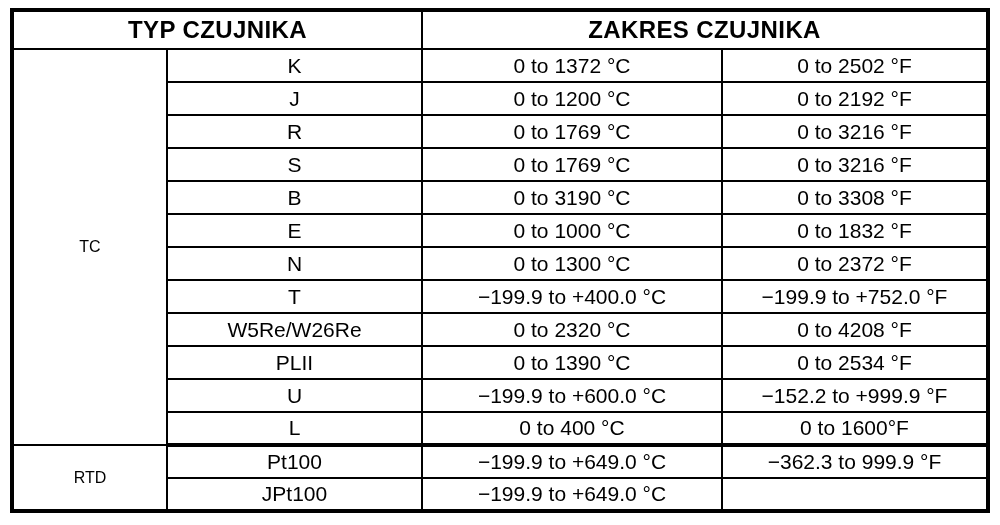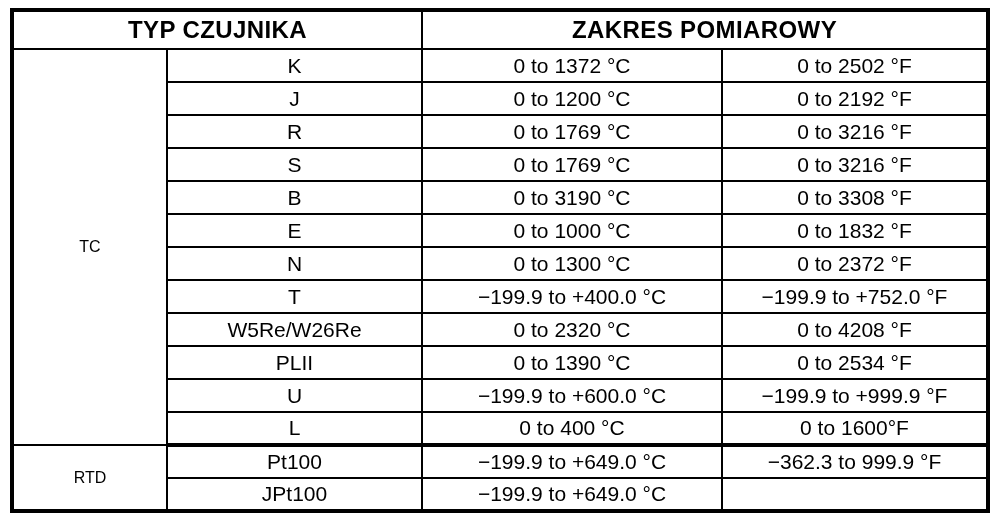--- a/index.html
+++ b/index.html
@@ -79,21 +79,21 @@
   <table class="spec">
     <colgroup>
       <col class="c-family">
       <col class="c-sensor">
       <col class="c-celsius">
       <col class="c-fahr">
     </colgroup>
     <thead>
       <tr>
         <th class="head-type" colspan="2">TYP CZUJNIKA</th>
-        <th colspan="2">ZAKRES POMIAROWY</th>
+        <th colspan="2">ZAKRES CZUJNIKA</th>
       </tr>
     </thead>
     <tbody>
 
       <tr class="row">
         <td class="family" rowspan="12">TC</td>
         <td class="sensor">K</td>
         <td class="rng rng-c nowrap">0 to 1372 °C</td>
         <td class="rng nowrap">0 to 2502 °F</td>
       </tr>
@@ -138,21 +138,21 @@
         <td class="rng nowrap">0 to 4208 °F</td>
       </tr>
       <tr class="row">
         <td class="sensor">PLII</td>
         <td class="rng rng-c nowrap">0 to 1390 °C</td>
         <td class="rng nowrap">0 to 2534 °F</td>
       </tr>
       <tr class="row">
         <td class="sensor">U</td>
         <td class="rng rng-c nowrap">−199.9 to +600.0 °C</td>
-        <td class="rng nowrap">−199.9 to +999.9 °F</td>
+        <td class="rng nowrap">−152.2 to +999.9 °F</td>
       </tr>
       <tr class="row row-last-tc">
         <td class="sensor">L</td>
         <td class="rng rng-c nowrap">0 to 400 °C</td>
         <td class="rng nowrap">0 to 1600°F</td>
       </tr>
 
       <tr class="row">
         <td class="family" rowspan="2">RTD</td>
         <td class="sensor">Pt100</td>

